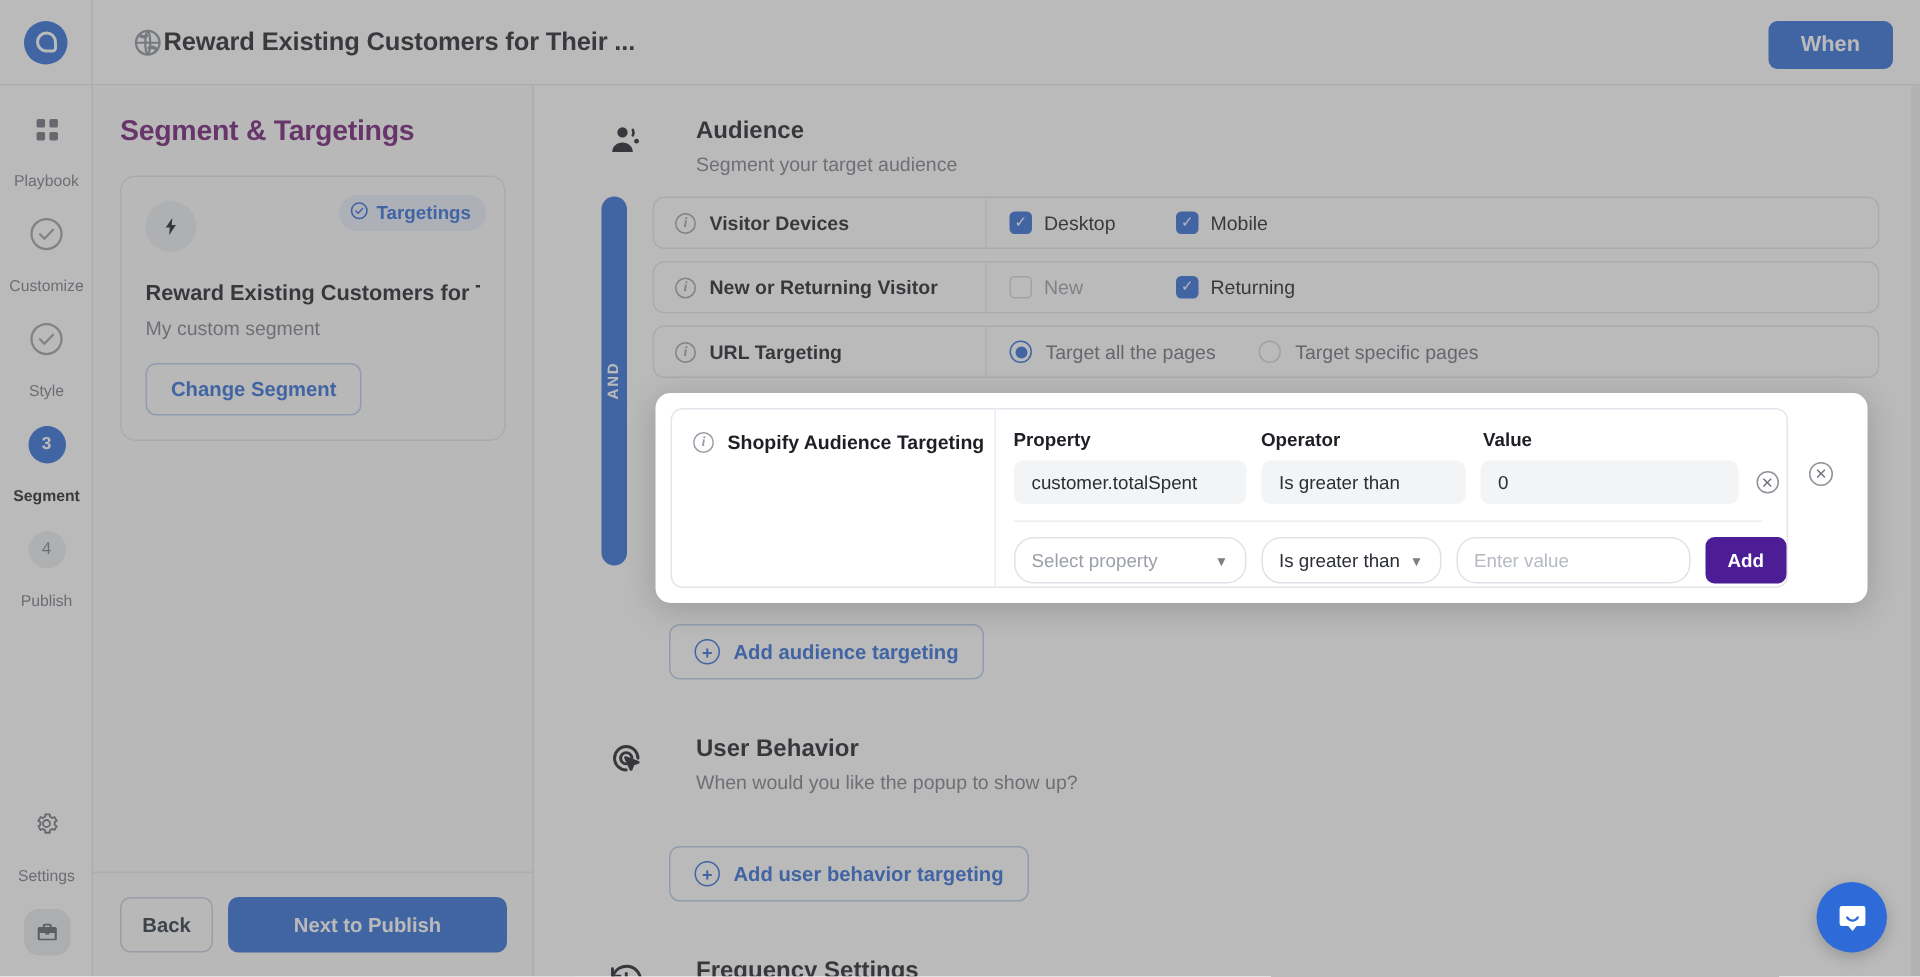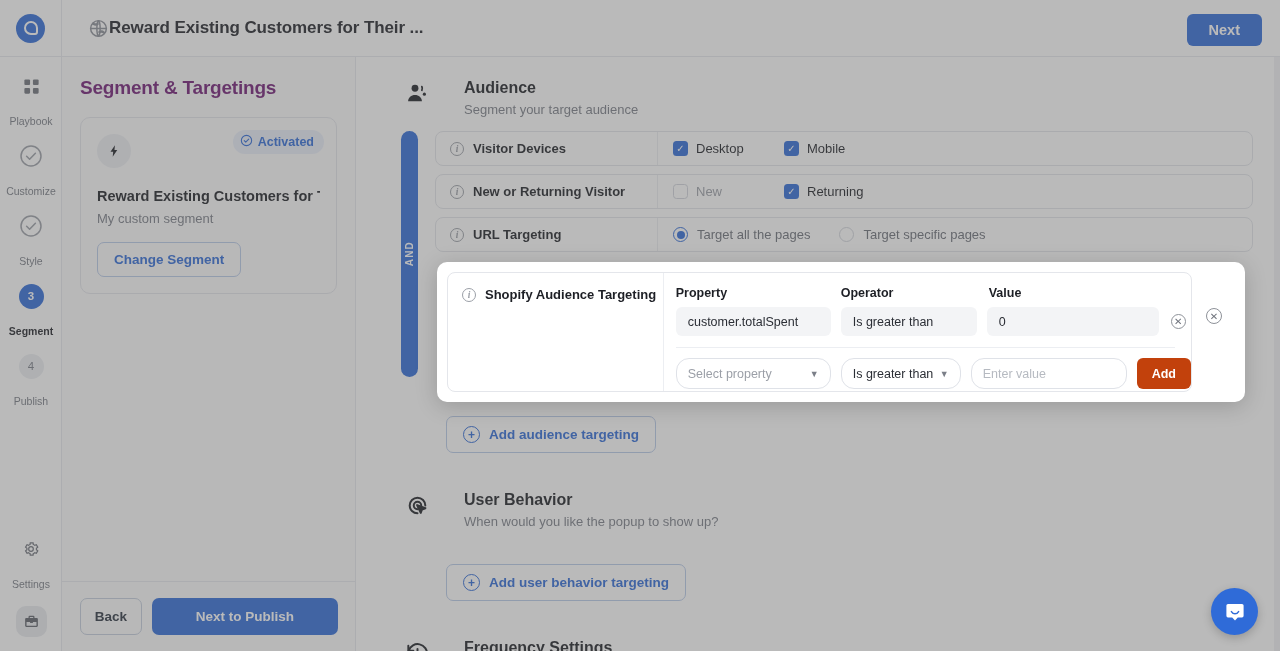--- a/index.html
+++ b/index.html
@@ -259,21 +259,21 @@
   .fld-ed {
     height: 31px; border: 1px solid #dfe2e8; border-radius: 13px;
     display: flex; align-items: center; justify-content: space-between;
     padding: 0 11px; font-size: 12.5px; background: #fff; cursor: pointer;
   }
   .fld-ed.p { width: 155px; color: #9b9fa7; }
   .fld-ed.o { width: 120px; margin-left: 10px; color: #2b2e35; }
   .fld-ed.v { width: 156px; margin-left: 10px; color: #b6bac1; }
   .chev { font-size: 9px; color: #7b7f88; }
   .add-sm {
-    margin-left: 10px; background: #c2410c; color: #fff; border: none;
+    margin-left: 10px; background: #4c1d95; color: #fff; border: none;
     border-radius: 6px; height: 31px; padding: 0 15px;
     font-size: 12.5px; font-weight: 700; cursor: pointer;
   }
   .sp-remove {
     position: absolute; left: 769px; top: 46px;
     width: 16px; height: 16px; border-radius: 50%;
     border: 1.2px solid #8e9299; color: #6e727b;
     display: flex; align-items: center; justify-content: center;
     font-size: 10px; cursor: pointer;
   }
@@ -302,21 +302,21 @@
         </div>
     </div>
     <div class="globe-icon">
       <svg viewBox="0 0 24 24" width="21" height="21" fill="none" stroke="currentColor" stroke-width="1.7">
         <circle cx="12" cy="12" r="9"></circle>
         <path d="M3 12h18M12 3c2.5 2.6 2.5 15.4 0 18M12 3c-2.5 2.6-2.5 15.4 0 18" fill="none"></path>
         <path d="M6 6.5c2 1.2 3.5 1.2 5 0.3M13 16c2-1 3.8-.6 5 .6" stroke-width="2.6" stroke-linecap="round"></path>
       </svg>
     </div>
     <div class="doc-title">Reward Existing Customers for Their ...</div>
-    <button class="save-btn">Next</button>
+    <button class="save-btn">When</button>
   </div>
 
   <div class="rail">
 
     <div class="rail-item">
       <div class="ic">
         <svg viewBox="0 0 24 24" width="19" height="19" fill="currentColor">
           <rect x="3" y="3" width="7.2" height="7.2" rx="1.4"></rect>
           <rect x="13.8" y="3" width="7.2" height="7.2" rx="1.4"></rect>
           <rect x="3" y="13.8" width="7.2" height="7.2" rx="1.4"></rect>
@@ -382,21 +382,21 @@
     <div class="lp-title">Segment &amp; Targetings</div>
 
     <div class="seg-card">
       <div class="activated-pill">
         <span>
           <svg viewBox="0 0 24 24" width="13" height="13" fill="none" stroke="#2f6bd8" stroke-width="2">
             <circle cx="12" cy="12" r="9.5"></circle>
             <path d="M7.8 12.3l2.8 2.8 5.5-5.8" stroke-linecap="round" stroke-linejoin="round"></path>
           </svg>
         </span>
-        <span>Activated</span>
+        <span>Targetings</span>
       </div>
       <div class="bolt-badge">
         <svg viewBox="0 0 24 24" width="14" height="14" fill="currentColor">
             <path d="M13.6 2L6 13.2h4.6L9.8 22l7.8-11.6h-4.8z"></path>
           </svg>
       </div>
       <div class="seg-name">Reward Existing Customers for Th...</div>
       <div class="seg-sub">My custom segment</div>
       <div class="change-btn">Change Segment</div>
     </div>

